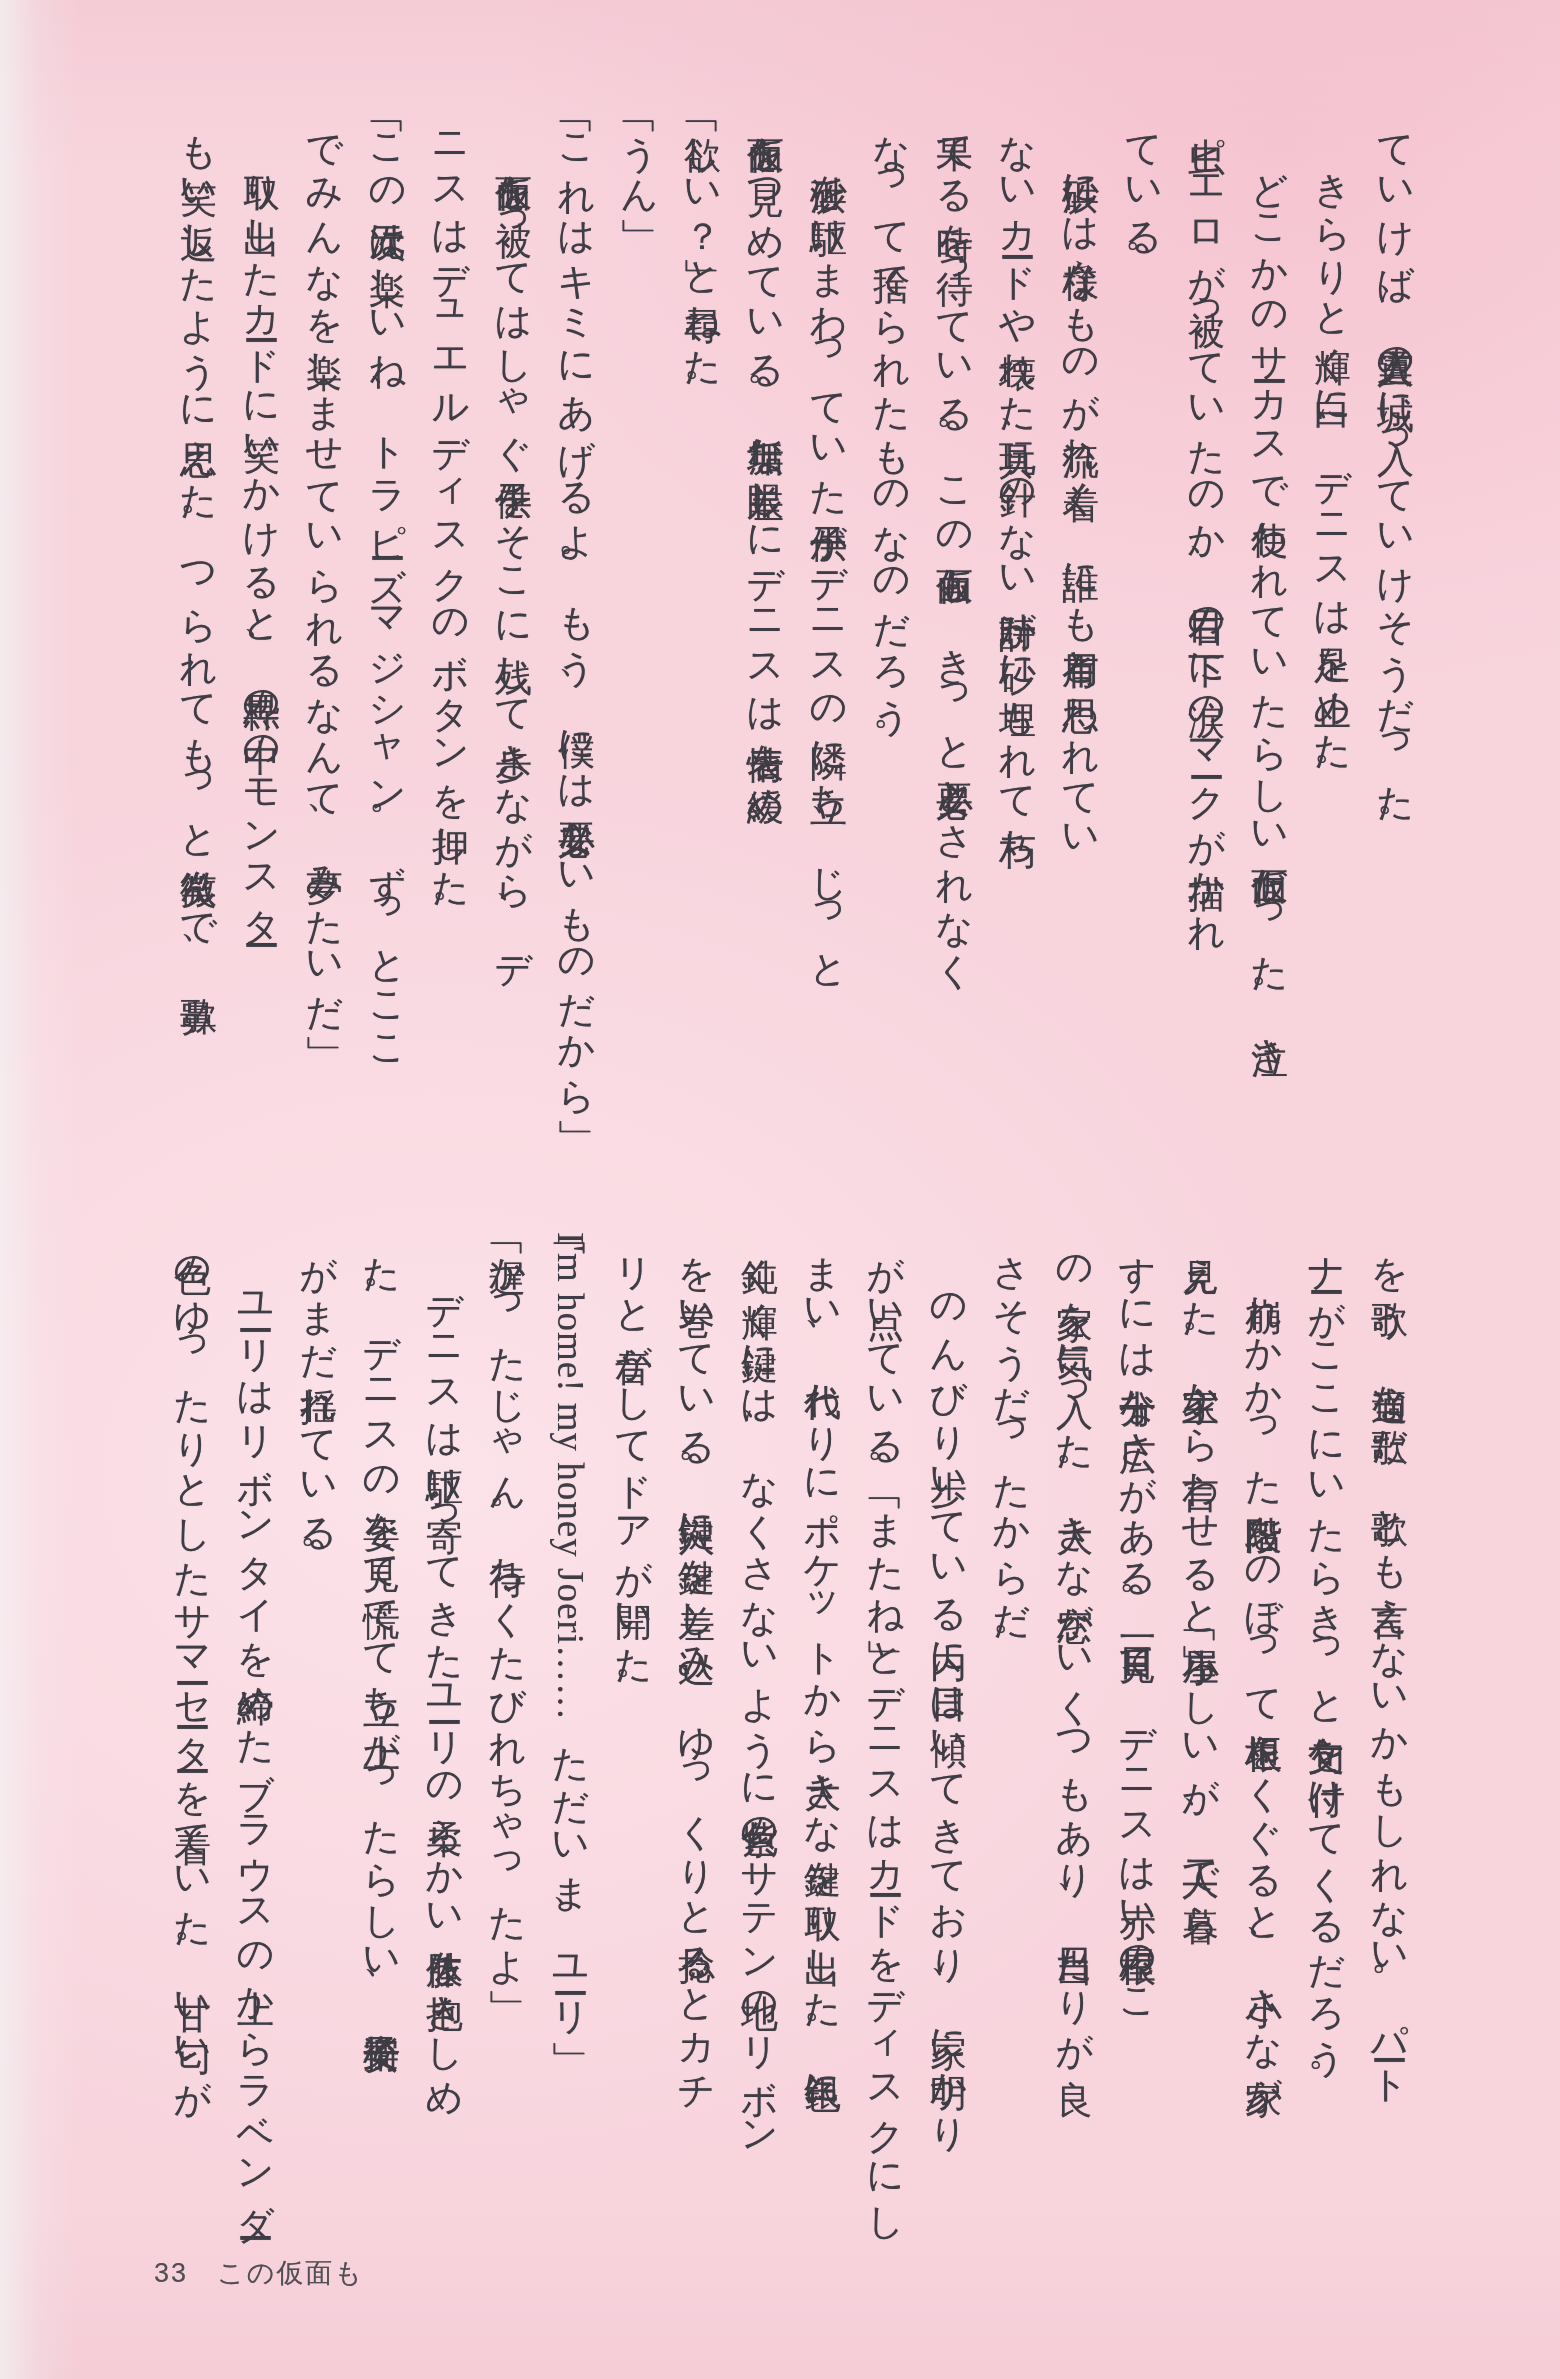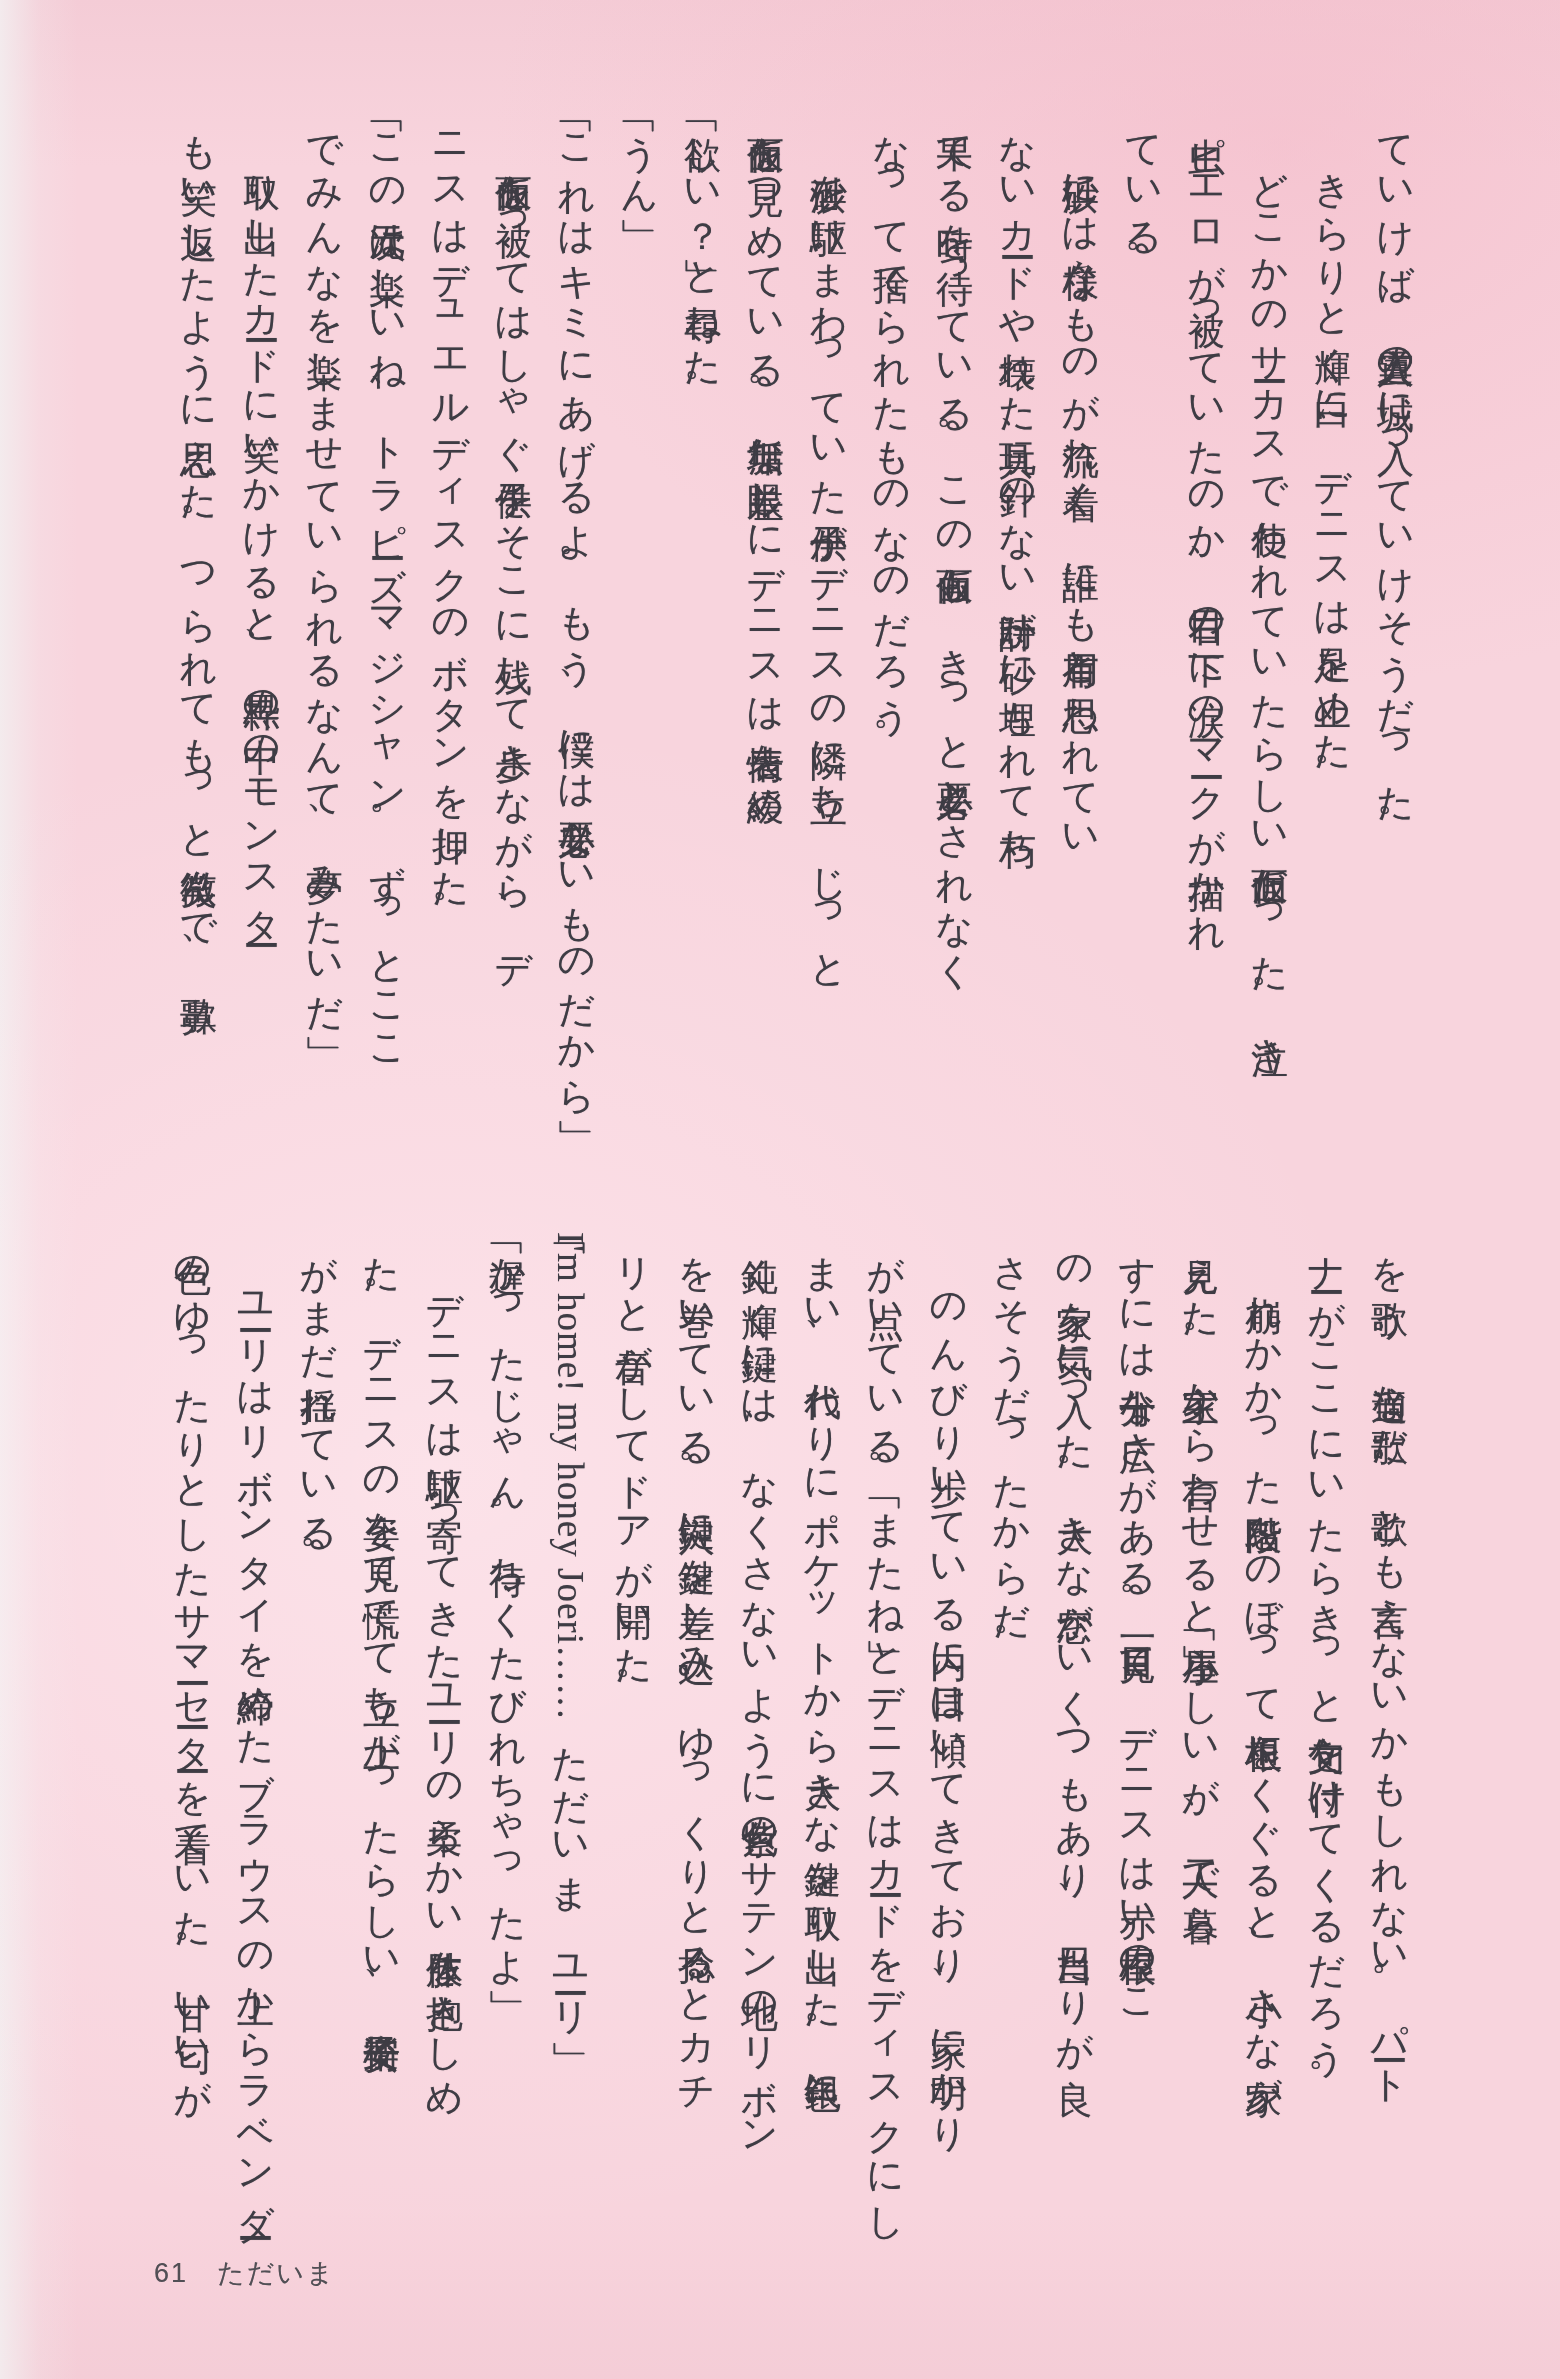--- a/index.html
+++ b/index.html
@@ -85,17 +85,17 @@
       <div class="col">「I'm home! my honey Joeri……ただいま、ユーリ」</div>
       <div class="col">「遅かったじゃん。待ちくたびれちゃったよ」</div>
       <div class="col">　デニスは駆け寄ってきたユーリの柔らかい肢体を抱きしめ</div>
       <div class="col">た。デニスの姿を見て慌てて立ち上がったらしい、安楽椅子</div>
       <div class="col">がまだ揺れている。</div>
       <div class="col">　ユーリはリボンタイを締めたブラウスの上からラベンダー</div>
       <div class="col">色のゆったりとしたサマーセーターを着ていた。甘い匂いが</div>
     </div>
 
   <div class="footer">
-    <span class="pagenum">61</span><span class="booktitle">ただいま</span>
+    <span class="pagenum">33</span><span class="booktitle">この仮面も</span>
   </div>
 
 </div>
 
 
 </body></html>

